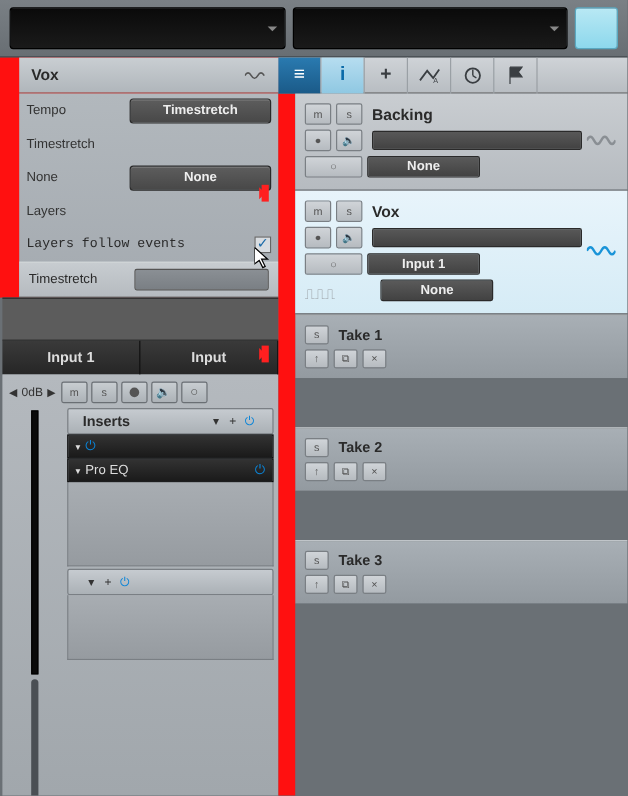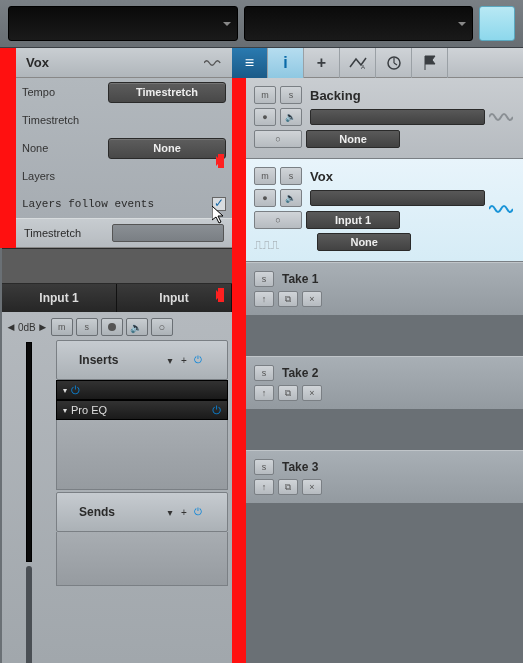--- a/index.html
+++ b/index.html
@@ -46,21 +46,21 @@
 .arrow { width:10px; text-align:center; font-size:9px; }
 .mini { width:22px; height:18px; background:linear-gradient(#c8cdd1,#acb2b7); border:1px solid #6a6f74; border-radius:2px; display:flex; align-items:center; justify-content:center; font-size:9px; color:#555; }
 .mini.rec { }
 .mini.rec::after { content:""; width:8px; height:8px; border-radius:50%; background:#555; }
 .mini.spk::after { content:"🔈"; font-size:10px; }
 .mini.mon::after { content:"○"; font-size:11px; }
 .fader-col { float:left; width:46px; text-align:center; }
 .meter { width:6px; height:220px; background:#0a0a0a; margin:4px auto; border:1px solid #000; }
 .fader-track { width:6px; height:160px; background:#4a4f54; margin:4px auto; position:relative; border-radius:3px; }
 .rack { margin-left:50px; }
-.rack-hdr { height:40px; background:linear-gradient(#c6cbd0,#abb1b6); border:1px solid #7a7f84; display:flex; align-items:center; padding:0 22px; border-radius:2px; margin-top:2px; }
+.rack-hdr { height:22px; background:linear-gradient(#c6cbd0,#abb1b6); border:1px solid #7a7f84; display:flex; align-items:center; padding:0 12px; border-radius:2px; margin-top:2px; }
 .rack-hdr .t { flex:1; font-weight:bold; font-size:12px; }
 .plus-ico, .pwr-ico, .tri-ico { width:14px; height:14px; display:flex; align-items:center; justify-content:center; font-size:10px; color:#333; }
 .pwr-ico { color:#0a84d8; }
 .insert { height:20px; background:linear-gradient(#323232,#1a1a1a); border:1px solid #000; display:flex; align-items:center; padding:0 6px; color:#ddd; font-size:11px; }
 .insert .tri { margin-right:4px; font-size:8px; }
 .insert .nm { flex:1; }
 .insert .pwr { color:#0a84d8; font-size:11px; }
 .rack-body { height:70px; background:linear-gradient(#a8adb2,#969ba0); border:1px solid #7a7f84; border-top:none; }
 .sends-body { height:54px; background:linear-gradient(#a8adb2,#969ba0); border:1px solid #7a7f84; border-top:none; }
 
@@ -182,21 +182,20 @@
         <span class="pwr">⏻</span>
       </div>
       <div class="insert">
         <span class="tri">▾</span>
         <span class="nm">Pro EQ</span>
         <span class="pwr">⏻</span>
       </div>
       <div class="rack-body"></div>
 
       <div class="rack-hdr">
-        <span class="t">Sends</span>
         <span class="tri-ico">▾</span>
         <span class="plus-ico">+</span>
         <span class="pwr-ico">⏻</span>
       </div>
       <div class="sends-body"></div>
     </div>
   </div>
 </div>
 
 <div class="right">

